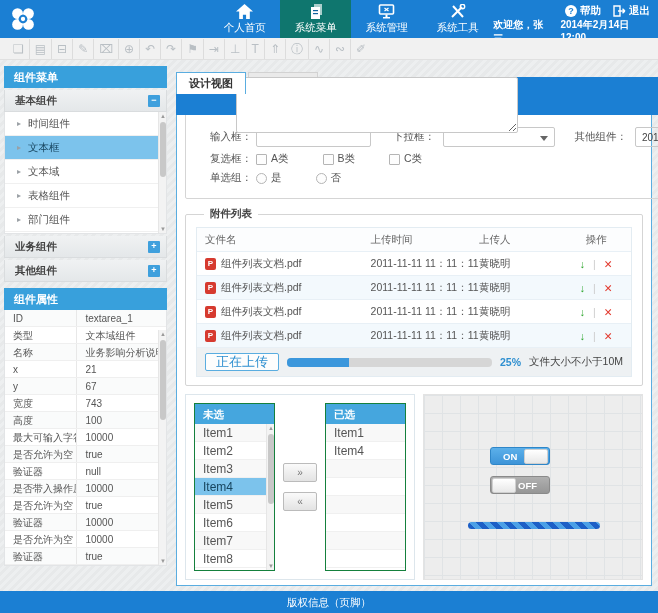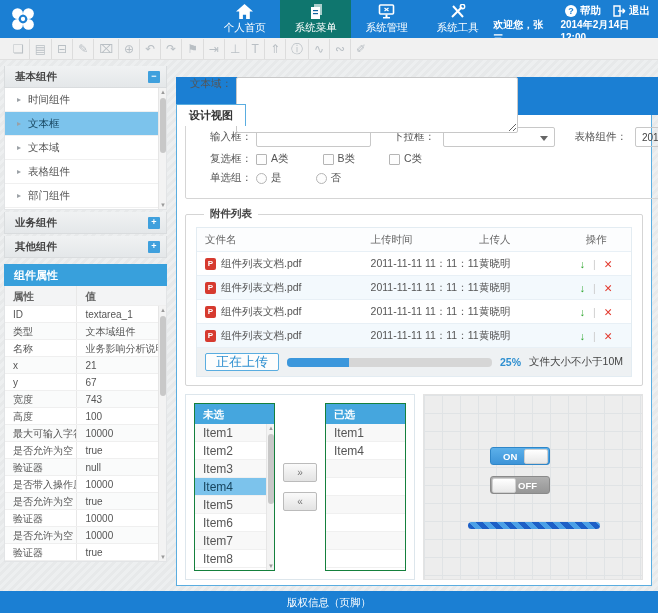--- a/index.html
+++ b/index.html
@@ -43,21 +43,21 @@
   .vscroll .thumb { position:absolute; left:1px; width:6px; background:#c8c8c8; border-radius:3px; }
   .props-table { background:#fff; border:1px solid #e2e4e6; border-top:none; position:relative; }
   .prow { display:flex; height:17px; line-height:17px; font-size:10px; color:#555; border-bottom:1px solid #efefef; }
   .prow.hdr { height:20px; line-height:20px; background:#f3f4f5; color:#666; font-weight:bold; font-size:10.5px; }
   .prow .c1 { width:45%; padding-left:8px; border-right:1px solid #e8e8e8; overflow:hidden; white-space:nowrap; }
   .prow .c2 { width:55%; padding-left:8px; overflow:hidden; white-space:nowrap; }
   .prow:nth-child(odd):not(.hdr) { background:#fafbfb; }
   
   .main { position:absolute; left:176px; top:72px; width:476px; }
   .tabs { display:flex; height:22px; }
-  .tab { height:22px; line-height:21px; padding:0 12px; font-size:11px; cursor:pointer;margin-top:32px; }
+  .tab { height:22px; line-height:21px; padding:0 12px; font-size:11px; cursor:pointer; }
   .tab.active { background:#fff; border:1px solid #5aade0; border-bottom:none; color:#333; font-weight:bold; position:relative; z-index:2; }
   .tab.inactive { background:#eaeaea; border:1px solid #d2d2d2; border-bottom:none; color:#888; margin-left:2px; }
   .mainbox { background:#fff; border:1px solid #5aade0; margin-top:-1px; height:493px; padding:4px 6px; }
   fieldset { border:1px solid #d5d5d5; border-radius:2px; margin:4px 2px 8px; padding:6px 10px 8px; }
   legend { font-size:10.5px; font-weight:bold; color:#444; padding:0 6px; margin-left:8px; }
   .frow { display:flex; align-items:center; margin:5px 0; }
   .flabel { width:56px; text-align:right; color:#555; font-size:10.5px; margin-right:4px; white-space:nowrap; }
   .tinput { width:115px; height:20px; border:1px solid #c8c8c8; border-radius:2px; background:#fff; }
   .selectbox { width:112px; height:20px; border:1px solid #c8c8c8; border-radius:2px; background:#fff; position:relative; margin-left:4px; cursor:pointer; }
   .selectbox .caret { position:absolute; right:6px; top:8px; width:0; height:0; border-left:4px solid transparent; border-right:4px solid transparent; border-top:5px solid #666; }
@@ -198,20 +198,21 @@
     <span class="tb-icon">⊥</span>
     <span class="tb-icon">T</span>
     <span class="tb-icon">⇑</span>
     <span class="tb-icon">ⓘ</span>
     <span class="tb-icon">∿</span>
     <span class="tb-icon">∾</span>
     <span class="tb-icon">✐</span>
   </div>
 
   <aside class="sidebar">
+    <div class="panel-title">组件菜单</div>
 
     <div class="acc-sec">
       <span>基本组件</span>
       <span class="acc-btn">−</span>
     </div>
     <div class="menu-items" style="height:122px;">
       <div class="menu-item">
         <span class="arr">▸</span>
         <span>时间组件</span>
       </div>
@@ -242,24 +243,20 @@
       <span>业务组件</span>
       <span class="acc-btn">+</span>
     </div>
     <div class="acc-sec">
       <span>其他组件</span>
       <span class="acc-btn">+</span>
     </div>
 
     <div class="panel-title" style="margin-top:6px;">组件属性</div>
     <div class="props-table">
-      <div class="prow hdr">
-        <span class="c1">属性</span>
-        <span class="c2">值</span>
-      </div>
       <div class="prow">
           <span class="c1">ID</span>
           <span class="c2">textarea_1</span>
         </div>
       <div class="prow">
           <span class="c1">类型</span>
           <span class="c2">文本域组件</span>
         </div>
       <div class="prow">
           <span class="c1">名称</span>
@@ -330,21 +327,21 @@
 
       <fieldset>
         <legend>组件集合框</legend>
         <div class="frow">
           <span class="flabel">输入框：</span>
           <input class="tinput" type="text" style="">
           <span class="flabel" style="width:64px;">下拉框：</span>
           <div class="selectbox">
             <span class="caret"></span>
           </div>
-          <span class="flabel" style="width:72px;">表格组件：</span>
+          <span class="flabel" style="width:72px;">其他组件：</span>
           <div class="datebox">
             <input type="text" value="2012-07-01" style="">
 
           </div>
         </div>
         <div class="frow">
           <span class="flabel">复选框：</span>
           <span class="opt">
               <span class="cbx"></span>
               <span>A类</span>

